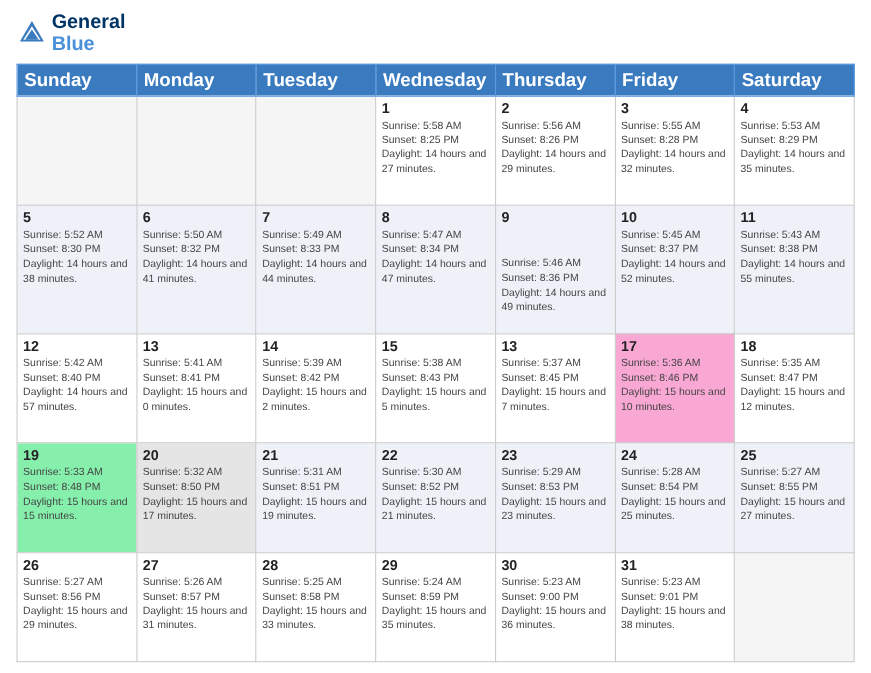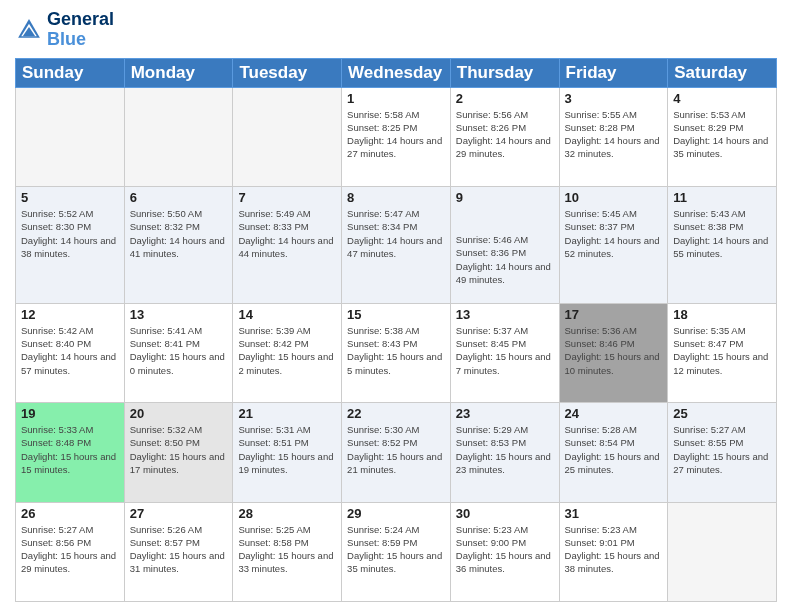--- a/index.html
+++ b/index.html
@@ -227,21 +227,21 @@
             <div class="day-info" style="white-space: pre-line;">Sunrise: 5:38 AM
 Sunset: 8:43 PM
 Daylight: 15 hours and 5 minutes.</div>
           </td>
           <td style="background: rgb(255, 255, 255);">
             <span class="day-num">13</span>
             <div class="day-info" style="white-space: pre-line;">Sunrise: 5:37 AM
 Sunset: 8:45 PM
 Daylight: 15 hours and 7 minutes.</div>
           </td>
-          <td style="background: #a3a3a3; margin-top: 20px;">
+          <td style="background: #f9a8d4; margin-top: 20px;">
             <span class="day-num">17</span>
             <div class="day-info" style="white-space: pre-line;">Sunrise: 5:36 AM
 Sunset: 8:46 PM
 Daylight: 15 hours and 10 minutes.</div>
           </td>
           <td style="background: rgb(255, 255, 255);">
             <span class="day-num">18</span>
             <div class="day-info" style="white-space: pre-line;">Sunrise: 5:35 AM
 Sunset: 8:47 PM
 Daylight: 15 hours and 12 minutes.</div>

